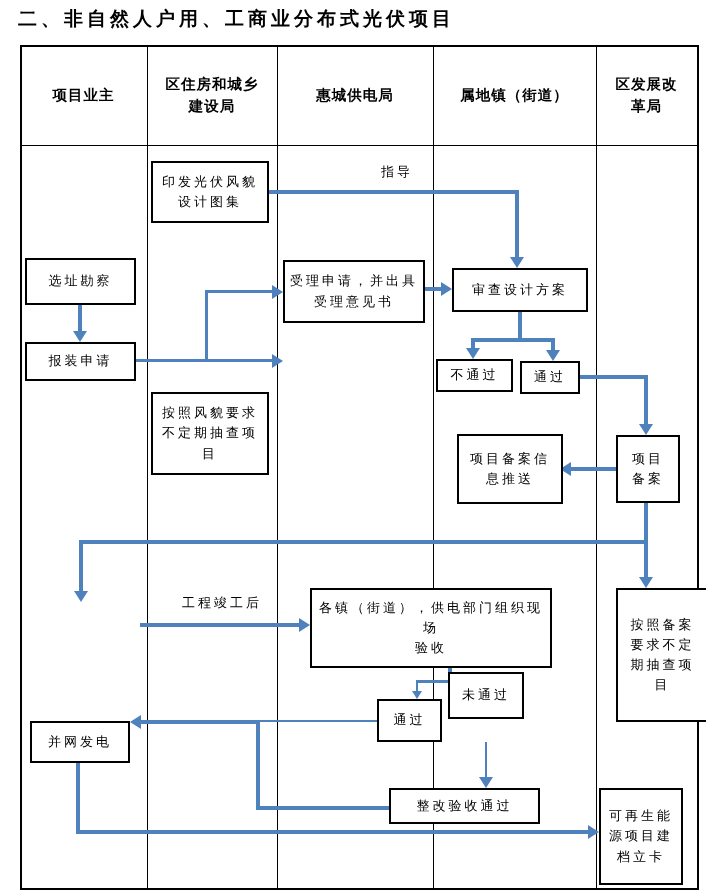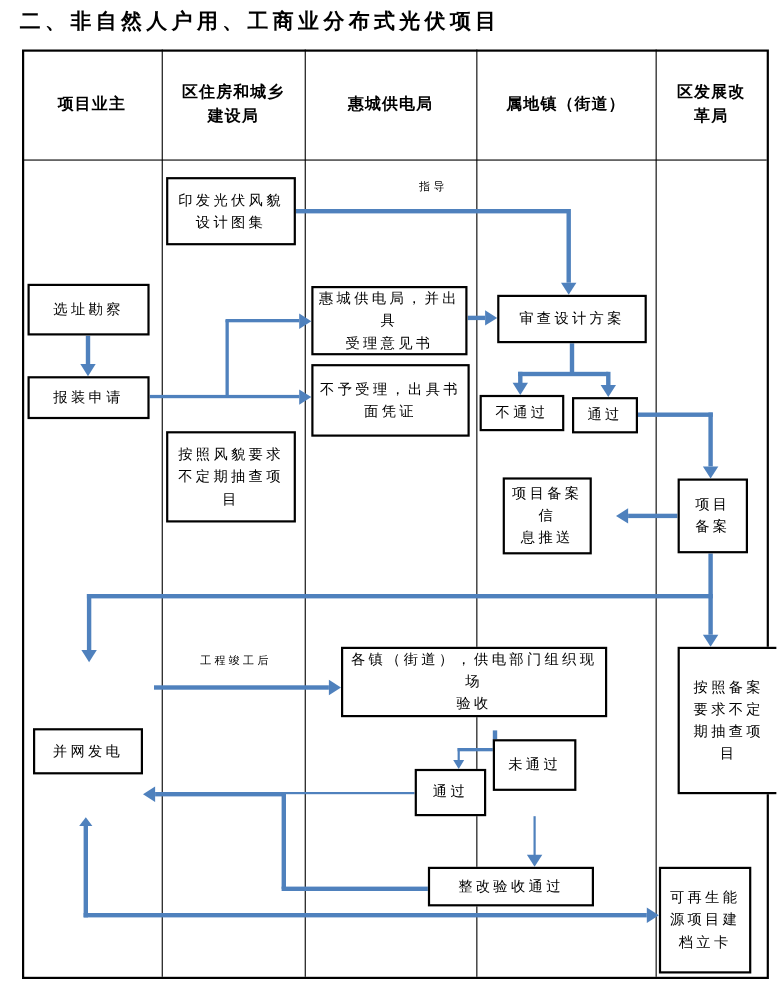--- a/index.html
+++ b/index.html
@@ -20,21 +20,21 @@
     position:absolute;top:46px;height:99px;display:flex;align-items:center;justify-content:center;
     font-family:"Liberation Sans","DejaVu Sans",sans-serif;font-weight:bold;font-size:14.5px;
     letter-spacing:1px;text-align:center;white-space:pre-line;line-height:1.5;
   }
   .node{
     position:absolute;background:#fff;border:2px solid var(--ink);box-sizing:border-box;
     display:flex;align-items:center;justify-content:center;text-align:center;
     font-size:13px;letter-spacing:3px;line-height:1.55;white-space:pre-line;z-index:3;
   }
   .seg{position:absolute;background:var(--blue);z-index:2;}
-  .edge-label{position:absolute;font-size:10px;letter-spacing:3px;z-index:4;white-space:nowrap;font-family:Liberation Serif, serif;}
+  .edge-label{position:absolute;font-size:13px;letter-spacing:3px;z-index:4;white-space:nowrap;font-family:Liberation Serif, serif;}
   .ah{position:absolute;width:0;height:0;z-index:2;}
   .ah-d{border-left:7px solid transparent;border-right:7px solid transparent;border-top:11px solid var(--blue);}
   .ah-d-sm{border-left:5px solid transparent;border-right:5px solid transparent;border-top:8px solid var(--blue);}
   .ah-r{border-top:7px solid transparent;border-bottom:7px solid transparent;border-left:11px solid var(--blue);}
   .ah-l{border-top:7px solid transparent;border-bottom:7px solid transparent;border-right:11px solid var(--blue);}
   .ah-u{border-left:6px solid transparent;border-right:6px solid transparent;border-bottom:8px solid var(--blue);}
 </style>
 </head>
 <body>
 
@@ -115,38 +115,36 @@
   <div class="seg" style="left:485px;top:742px;width:2px;height:36px"></div>
   <div class="ah ah-d" style="left:479px;top:777px"></div>
 
   <div class="seg" style="left:76px;top:748px;width:4px;height:86px"></div>
   <div class="ah ah-u" style="left:72px;top:743px"></div>
   <div class="seg" style="left:76px;top:830px;width:512px;height:4px"></div>
   <div class="ah ah-r" style="left:588px;top:825px"></div>
 
   <div class="node" style="left:25px;top:258px;width:111px;height:47px">选址勘察</div>
   <div class="node" style="left:25px;top:342px;width:111px;height:39px">报装申请</div>
-  <div class="node" style="left:30px;top:662px;width:100px;height:42px">并网发电</div>
+  <div class="node" style="left:30px;top:721px;width:100px;height:42px">并网发电</div>
   <div class="node" style="left:151px;top:161px;width:118px;height:62px">印发光伏风貌
 设计图集</div>
   <div class="node" style="left:151px;top:392px;width:118px;height:83px">按照风貌要求
 不定期抽查项
 目</div>
-  <div class="node" style="left:283px;top:260px;width:142px;height:63px">惠城供电局，并出具
+  <div class="node" style="left:283px;top:260px;width:142px;height:63px">受理申请，并出具
 受理意见书</div>
-  <div class="node" style="left:283px;top:331px;width:144px;height:66px">不予受理，出具书
-面凭证</div>
   <div class="node" style="left:436px;top:359px;width:77px;height:33px">不通过</div>
   <div class="node" style="left:452px;top:268px;width:136px;height:44px">审查设计方案</div>
   <div class="node" style="left:520px;top:361px;width:60px;height:33px">通过</div>
-  <div class="node" style="left:457px;top:434px;width:81px;height:70px">项目备案信
+  <div class="node" style="left:457px;top:434px;width:106px;height:70px">项目备案信
 息推送</div>
   <div class="node" style="left:616px;top:435px;width:64px;height:68px">项目
 备案</div>
-  <div class="node" style="left:310px;top:588px;width:242px;height:64px">各镇（街道），供电部门组织现场
+  <div class="node" style="left:310px;top:588px;width:242px;height:80px">各镇（街道），供电部门组织现场
 验收</div>
   <div class="node" style="left:616px;top:588px;width:93px;height:134px">按照备案
 要求不定
 期抽查项
 目</div>
   <div class="node" style="left:377px;top:699px;width:65px;height:43px">通过</div>
   <div class="node" style="left:448px;top:672px;width:76px;height:47px">未通过</div>
   <div class="node" style="left:389px;top:788px;width:151px;height:36px">整改验收通过</div>
   <div class="node" style="left:599px;top:788px;width:84px;height:97px">可再生能
 源项目建

